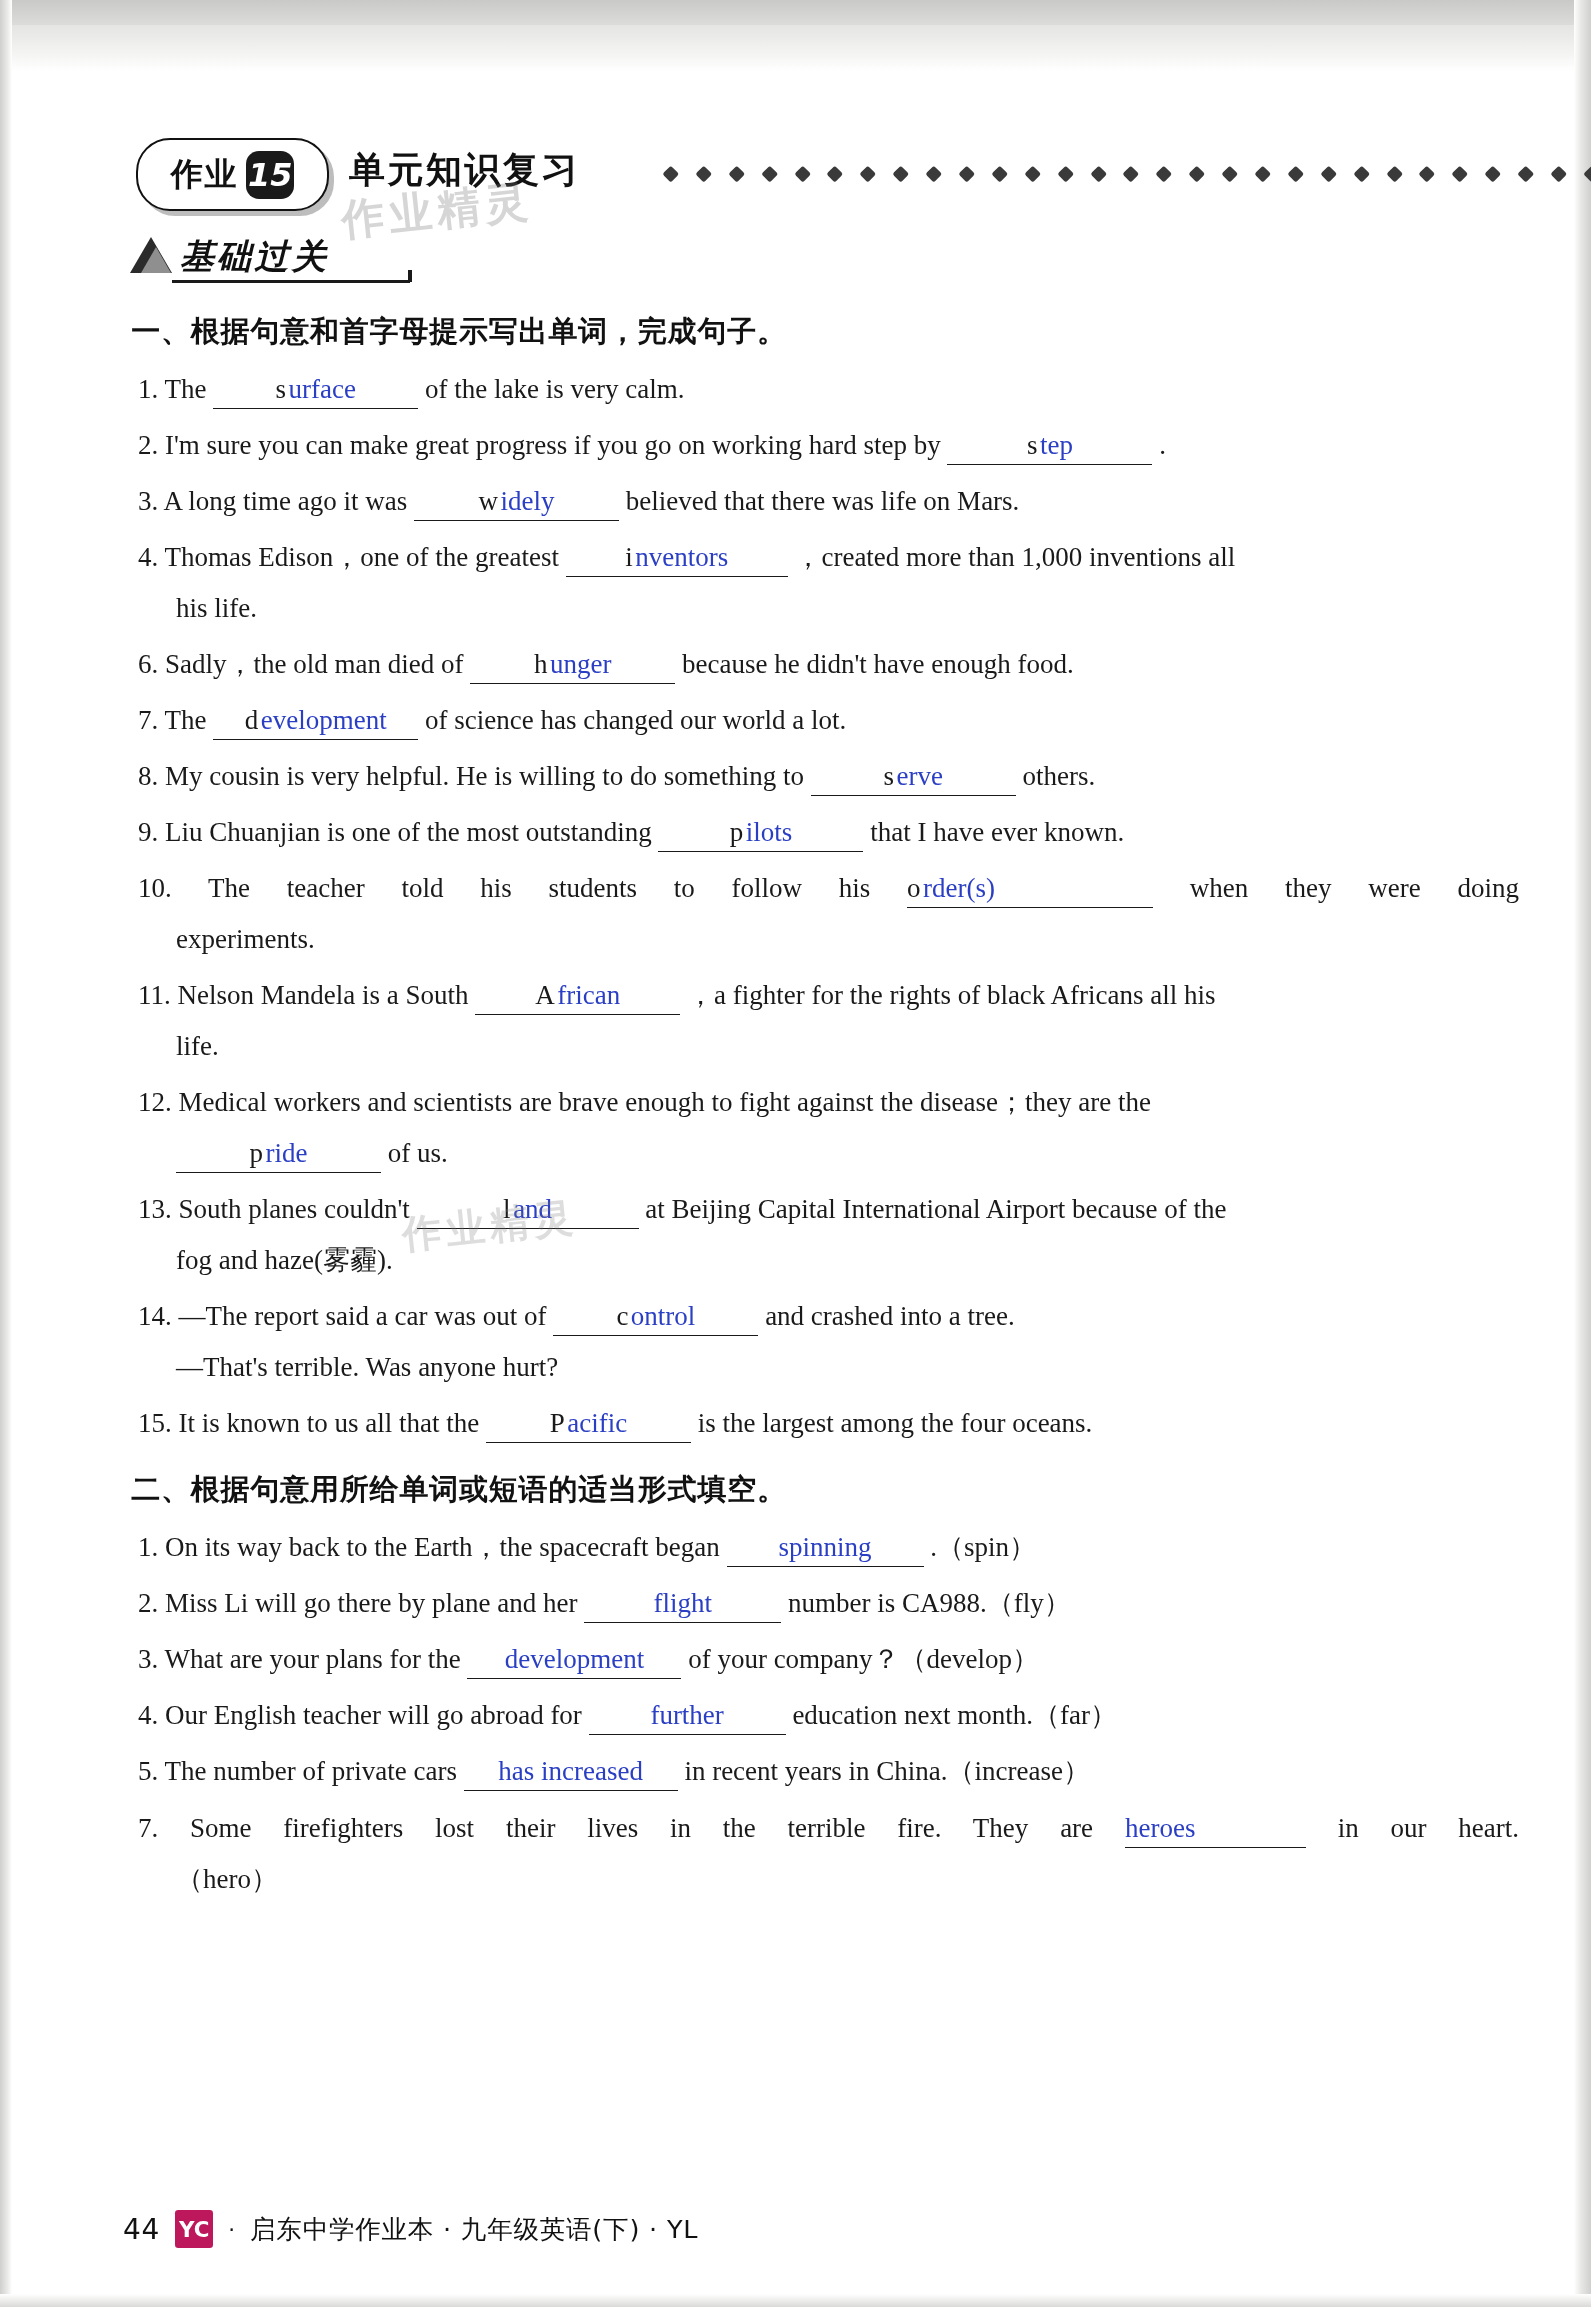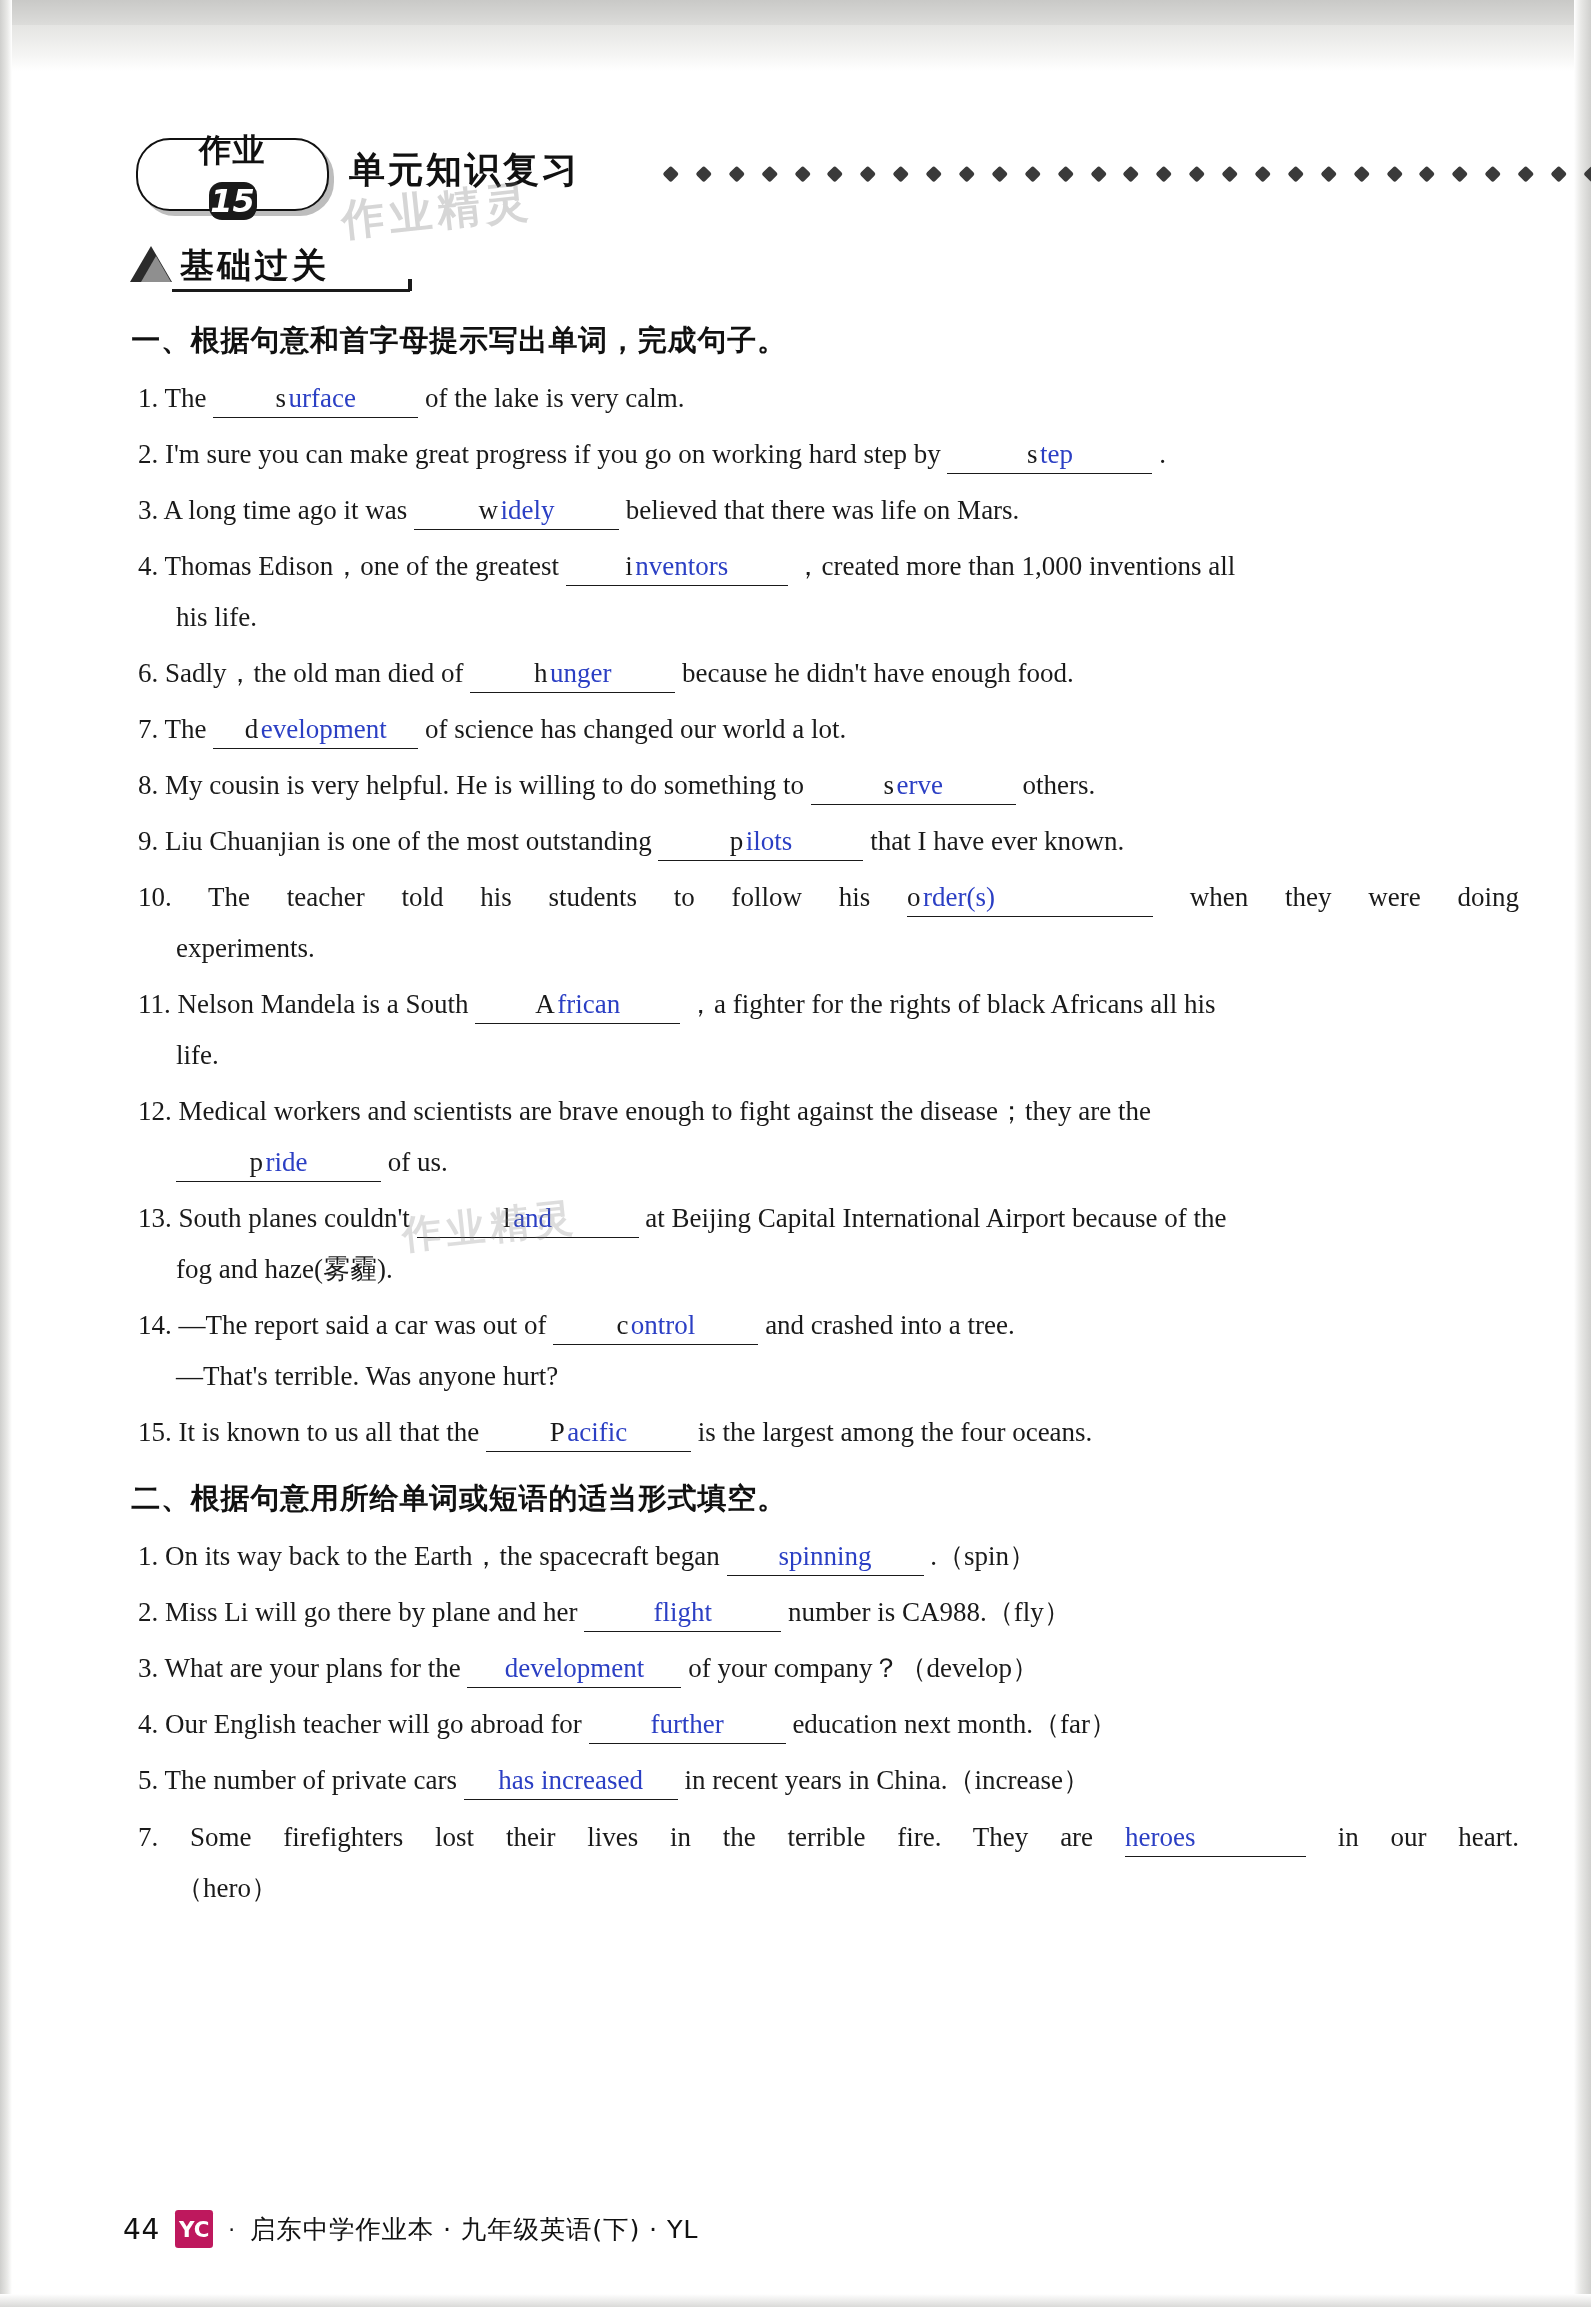--- a/index.html
+++ b/index.html
@@ -71,21 +71,20 @@
     width: 189px;
     height: 69px;
     border: 2.5px solid #111;
     border-radius: 34px;
     background: #fff;
     box-shadow: 5px 5px 0 #bdbdbd;
     display: flex;
     align-items: center;
     justify-content: center;
     gap: 8.2px;
-    flex-direction: column;
   }
   .badge-label {
     font-family: "DejaVu Sans", sans-serif;
     font-size: 32px;
     font-weight: bold;
     letter-spacing: 1.6px;
     color: #111;
   }
   .badge-num {
     width: 48px;
@@ -142,22 +141,23 @@
     transform: rotate(-6deg);
     pointer-events: none;
     white-space: nowrap;
   }
   .wm1 { left: 341px; top: 182px; }
   .wm2 { left: 402px; top: 1199px; font-size: 39px; color: rgba(125,125,125,0.26); }
 
   
   .sec-banner {
     position: relative;
-    margin-top: 16px;
+    margin-top: 7px;
     height: 62px;
+    font-style: italic;
   }
   .sec-arrow {
     position: absolute;
     left: 6.6px;
     top: 8.2px;
     width: 0; height: 0;
     border-left: 21.4px solid transparent;
     border-right: 21.4px solid transparent;
     border-bottom: 36px solid #2b2b2b;
   }

